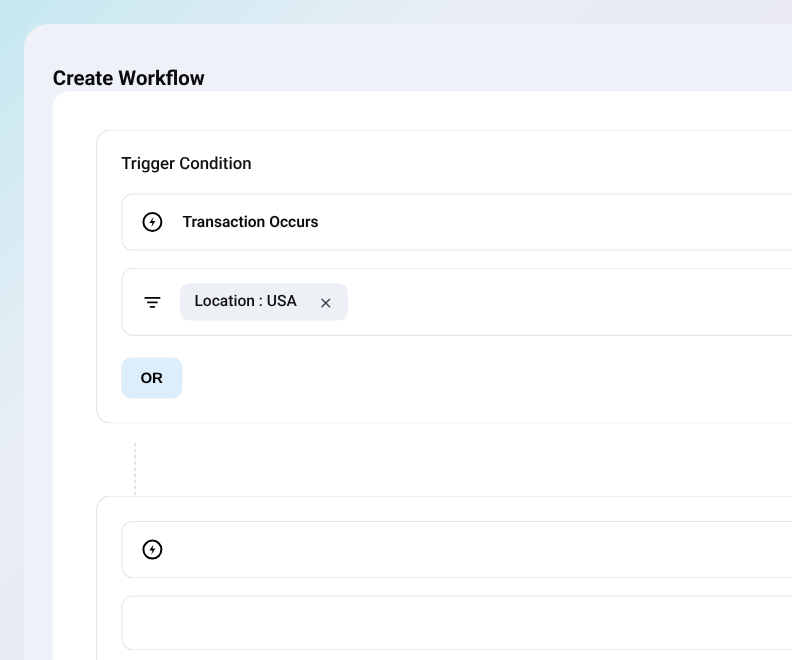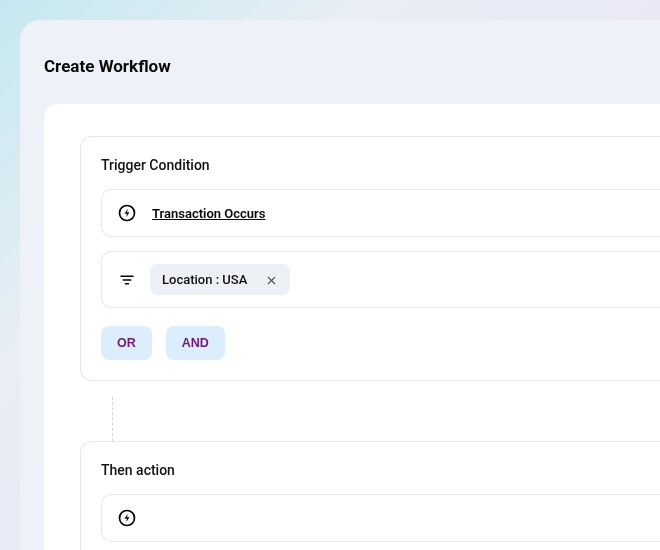--- a/index.html
+++ b/index.html
@@ -18,21 +18,20 @@
       right: 0;
       bottom: 0;
       background: #eef1f7;
       border-radius: 20px 0 0 0;
       padding: 36px 0 0 24px;
     }
     .page-title {
       font-size: 17px;
       font-weight: 700;
       color: #0a0a0a;
-      margin-bottom: 28px;
     }
     .inner-card {
       background: #ffffff;
       border-radius: 14px 0 0 0;
       padding: 32px 0 0 36px;
       height: 100%;
     }
     .section {
       border: 1px solid #e5e7eb;
       border-right: none;
@@ -61,21 +60,20 @@
       width: 22px;
       height: 22px;
       display: flex;
       align-items: center;
       justify-content: center;
     }
     .row-label {
       font-size: 13px;
       font-weight: 600;
       color: #0a0a0a;
-      text-decoration: underline;
     }
     .filter-row {
       display: flex;
       align-items: center;
       gap: 12px;
     }
     .filter-icon {
       width: 22px;
       height: 22px;
       display: flex;
@@ -101,21 +99,21 @@
       justify-content: center;
       cursor: pointer;
     }
     .logic-row {
       display: flex;
       gap: 14px;
       margin-top: 18px;
     }
     .logic-btn {
       background: #dcedfb;
-      color: #701a75;
+      color: #000000;
       font-size: 12.5px;
       font-weight: 600;
       padding: 10px 16px;
       border-radius: 8px;
       border: none;
       cursor: pointer;
     }
     .connector {
       width: 1px;
       height: 44px;
@@ -158,28 +156,26 @@
             <svg width="11" height="11" viewBox="0 0 24 24" fill="none" stroke="#374151" stroke-width="2.5" stroke-linecap="round">
               <line x1="5" y1="5" x2="19" y2="19"></line>
               <line x1="19" y1="5" x2="5" y2="19"></line>
             </svg>
           </span>
         </div>
       </div>
 
       <div class="logic-row">
         <button class="logic-btn">OR</button>
-        <button class="logic-btn">AND</button>
       </div>
     </div>
 
     <div class="connector"></div>
 
     <div class="section">
-      <div class="section-title">Then action</div>
 
       <div class="row">
         <span class="icon-circle">
           <svg width="20" height="20" viewBox="0 0 24 24" fill="none" stroke="#000" stroke-width="2">
             <circle cx="12" cy="12" r="9"></circle>
             <path d="M13 7l-4 6h3l-1 4 4-6h-3l1-4z" fill="#000" stroke="none"></path>
           </svg>
         </span>
       </div>
 

